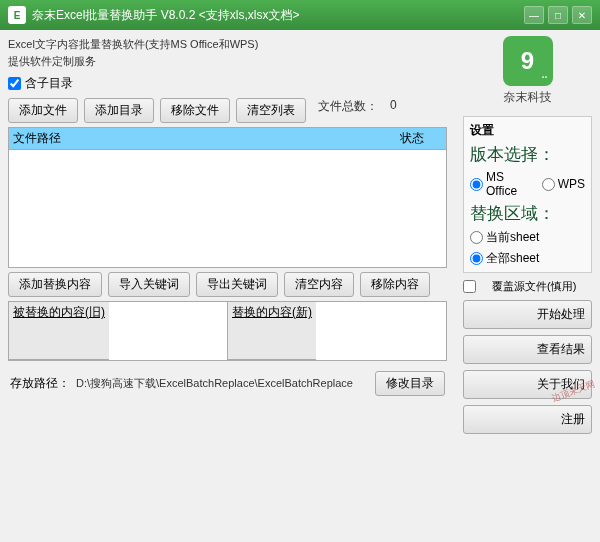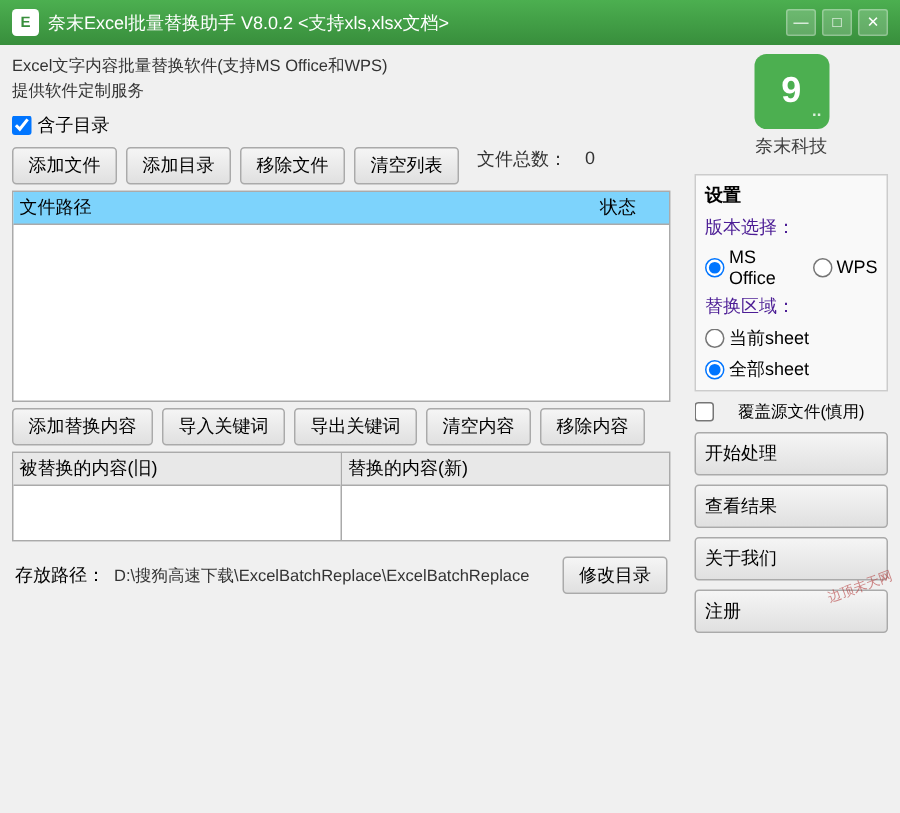--- a/index.html
+++ b/index.html
@@ -152,21 +152,21 @@
 
     .replace-area {
       border: 1px solid #aaa;
       background: white;
       display: flex;
       min-height: 60px;
     }
     .replace-col {
       flex: 1;
       display: flex;
-      flex-direction: column;
+      text-decoration: underline;
     }
     .replace-col:first-child {
       border-right: 1px solid #aaa;
     }
     .replace-col-header {
       background: #e8e8e8;
       border-bottom: 1px solid #aaa;
       padding: 2px 4px;
       font-size: 12px;
     }
@@ -236,22 +236,22 @@
       padding: 5px 6px;
       display: flex;
       flex-direction: column;
       gap: 4px;
     }
     .settings-title {
       font-size: 12px;
       font-weight: bold;
     }
     .settings-row-label {
-      font-size: 12px;
-      color: #4c1d95;
+      font-size: 17px;
+      color: #14532d;
       font-family: Liberation Serif, serif;
     }
     .radio-row {
       display: flex;
       align-items: center;
       gap: 8px;
     }
     .radio-item {
       display: flex;
       align-items: center;
@@ -275,21 +275,21 @@
     }
 
     .right-btn {
       background: linear-gradient(to bottom, #f5f5f5, #e0e0e0);
       border: 1px solid #aaa;
       border-radius: 3px;
       padding: 5px 6px;
       font-size: 12px;
       cursor: pointer;
       font-family: Liberation Mono, monospace;
-      text-align: left;
+      text-align: right;
       width: 100%;
     }
 
     .corner-watermark {
       position: absolute;
       bottom: 8px;
       right: 4px;
       font-size: 9px;
       color: rgba(180,60,60,0.6);
       transform: rotate(-20deg);

